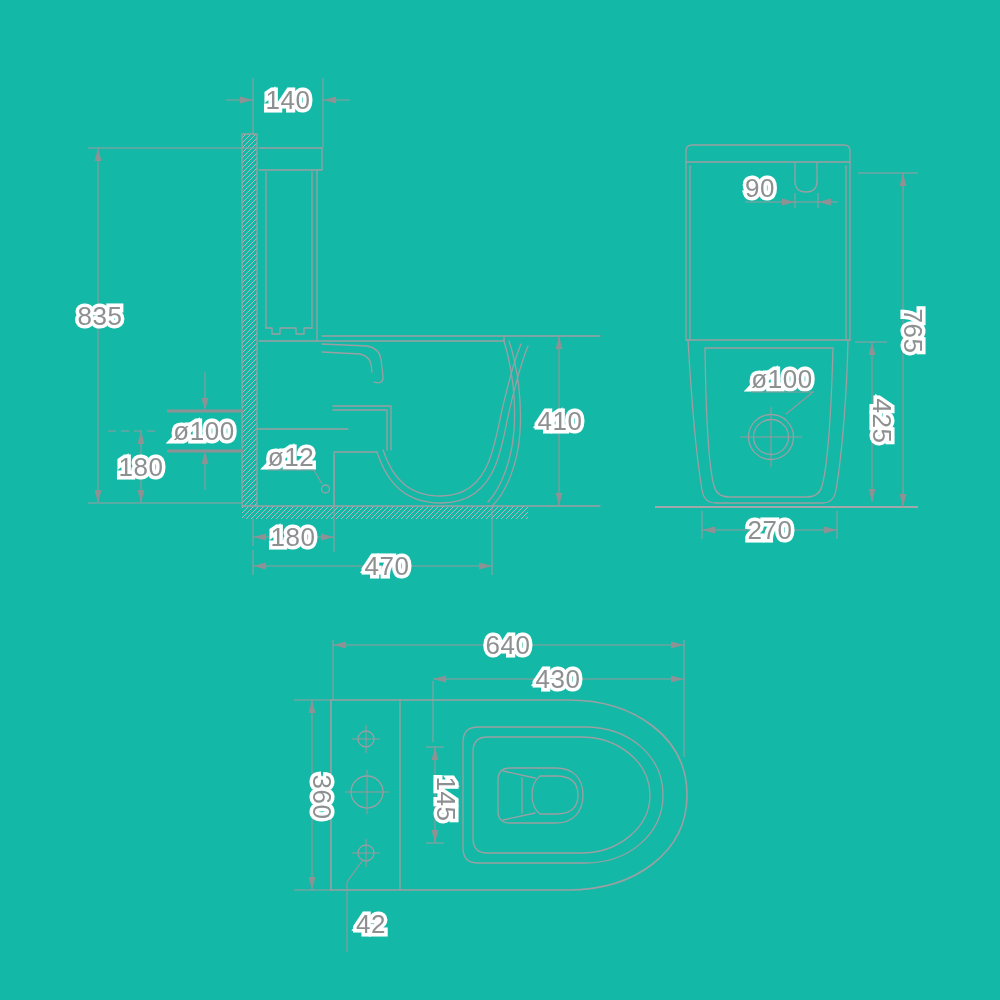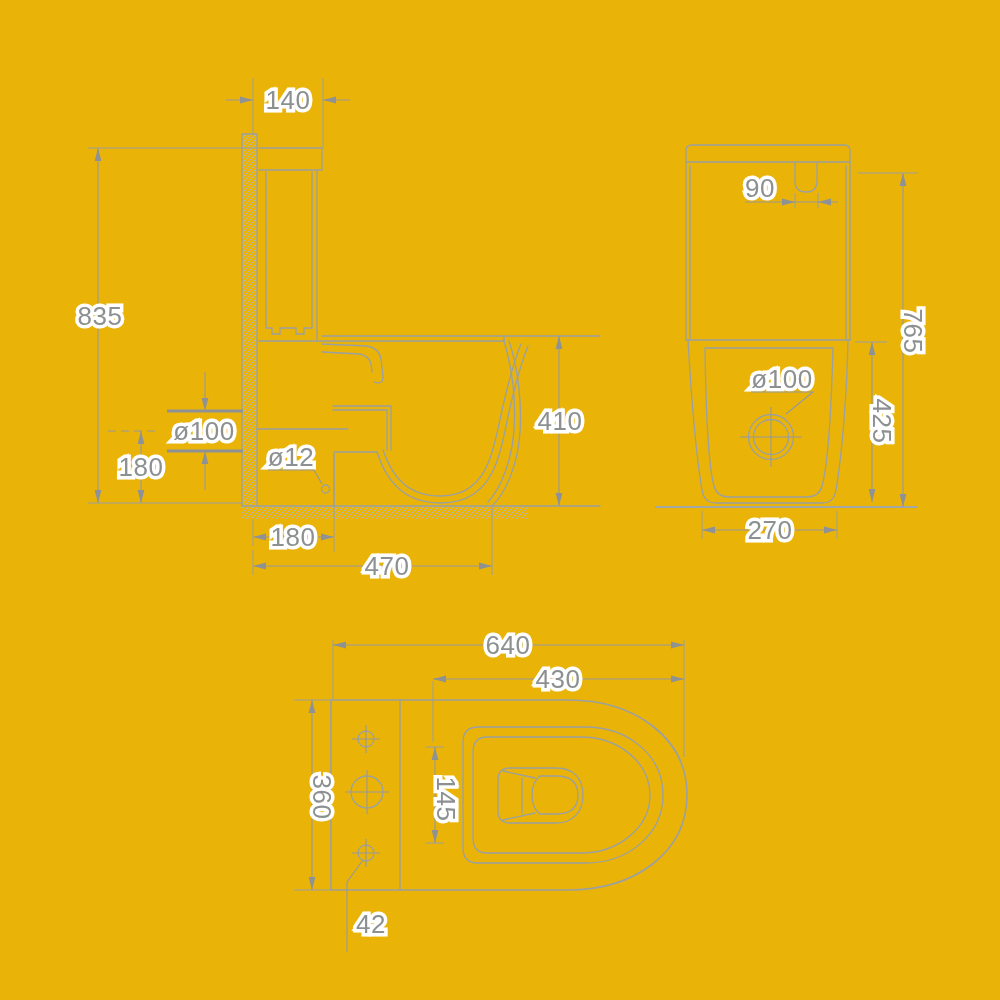--- a/index.html
+++ b/index.html
@@ -1,16 +1,16 @@
 <!DOCTYPE html>
 <html><head>
 <meta charset="utf-8">
 <style>
   html,body{margin:0;padding:0;background:#fff;}
-  .stage{width:1000px;height:1000px;position:relative;background:#eab308;overflow:hidden;
+  .stage{width:1000px;height:1000px;position:relative;background:#14b8a6;overflow:hidden;
          font-family:"Liberation Sans",sans-serif;}
   svg{display:block;}
   .ln{stroke:#9aa0a3;stroke-width:1.3;fill:none;stroke-linecap:round;stroke-linejoin:round;}
   .ln2{stroke:#9aa0a3;stroke-width:1.6;fill:none;stroke-linecap:round;stroke-linejoin:round;}
   .dimln{stroke:#96999c;stroke-width:1.1;fill:none;stroke-linecap:butt;}
   .extln{stroke:#9b9ea1;stroke-width:1.0;fill:none;stroke-linecap:butt;}
   .thick{stroke:#8e9294;stroke-width:2.8;fill:none;stroke-linecap:butt;}
   .ground{stroke:#a3a7aa;stroke-width:2.2;fill:none;}
   .arrow{fill:#8e9294;stroke:none;}
   .dim{font-family:"Liberation Sans",sans-serif;font-size:26px;fill:#8d9091;

